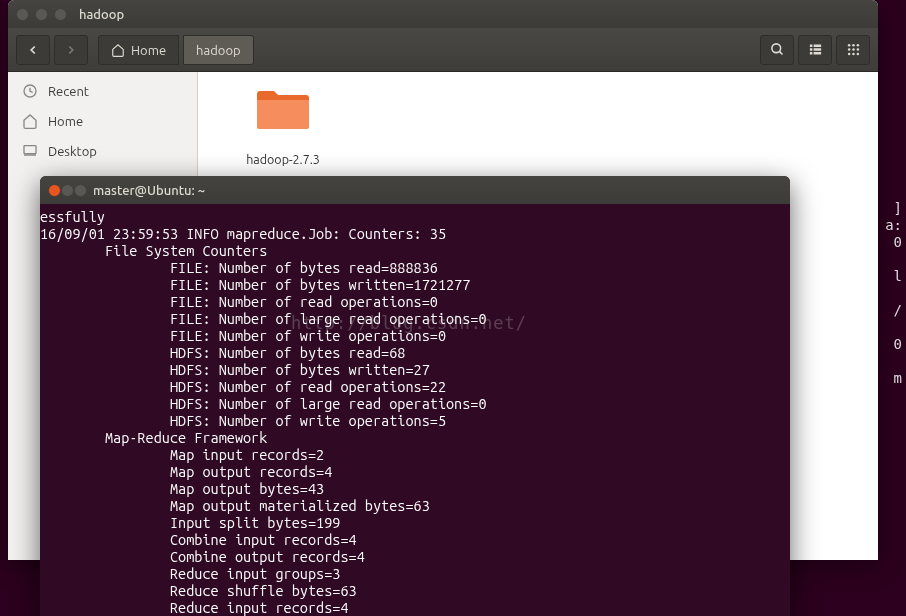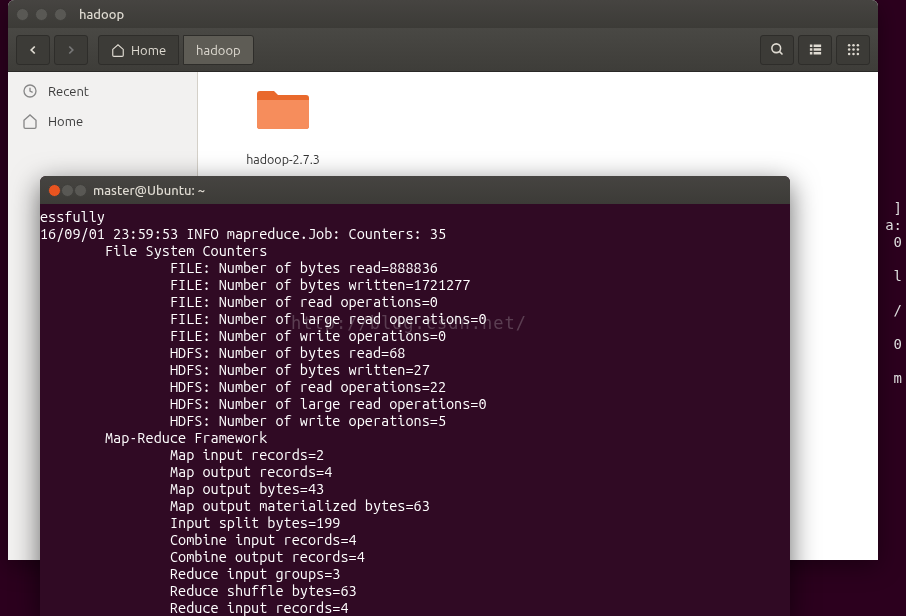--- a/index.html
+++ b/index.html
@@ -159,20 +159,29 @@
         </span>
         <span>Recent</span>
       </div>
       <div class="sb-item">
         <span class="sb-icon">
           <svg width="16" height="16" viewBox="0 0 24 24" fill="none" stroke="#888" stroke-width="2">
               <path d="M3 11l9-8 9 8v10a2 2 0 0 1-2 2H5a2 2 0 0 1-2-2z"></path>
             </svg>
         </span>
         <span>Home</span>
+      </div>
+      <div class="sb-item">
+        <span class="sb-icon">
+          <svg width="16" height="16" viewBox="0 0 24 24" fill="none" stroke="#888" stroke-width="2">
+              <rect x="3" y="4" width="18" height="12" rx="1"></rect>
+              <line x1="3" y1="18" x2="21" y2="18"></line>
+            </svg>
+        </span>
+        <span>Desktop</span>
       </div>
     </div>
     <div class="fm-content">
       <div class="folder-item">
         <svg class="folder-icon" viewBox="0 0 56 44">
           <path d="M2 10 l0 -4 q0 -3 3 -3 l14 0 l4 4 l28 0 q3 0 3 3 l0 28 q0 3 -3 3 l-46 0 q-3 0 -3 -3 z" fill="#e9692c"></path>
           <path d="M2 12 l52 0 l0 26 q0 3 -3 3 l-46 0 q-3 0 -3 -3 z" fill="#f68d5c"></path>
         </svg>
         <span class="folder-label">hadoop-2.7.3</span>
       </div>

